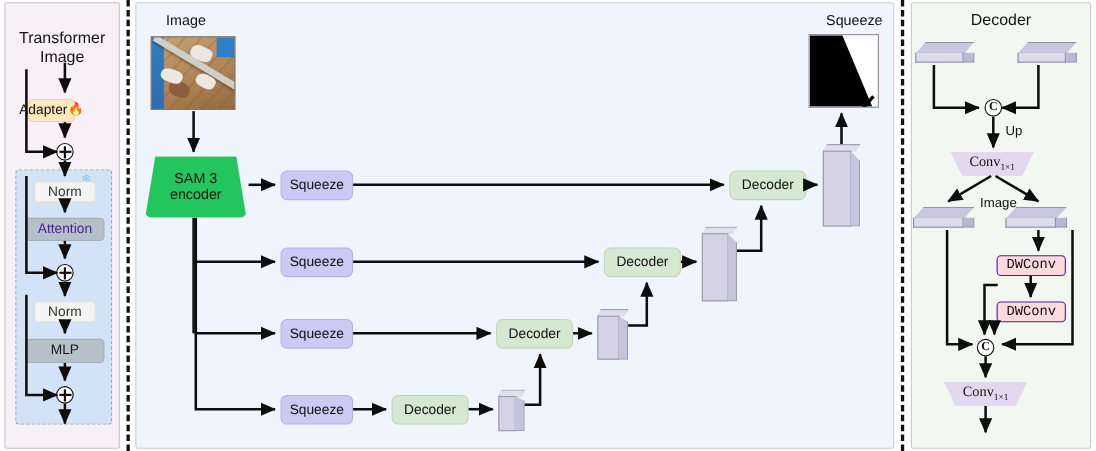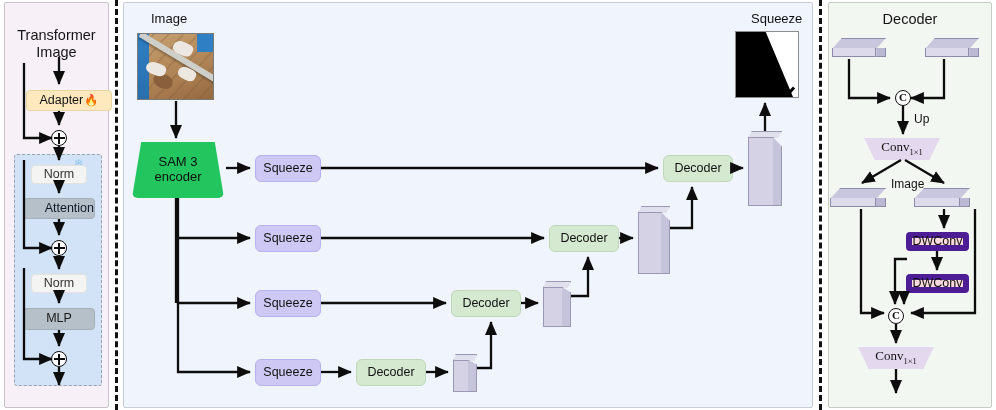--- a/index.html
+++ b/index.html
@@ -31,26 +31,26 @@
 
   
   .node {
     position: absolute; display: flex; align-items: center;
     justify-content: center; text-align: center;
     font-size: 12.5px; color: #111; line-height: 1.05;
     border-radius: 5px; white-space: nowrap;
   }
   .n-adapter  { background: #fde9bd; border: 1px solid #e8d5a4; border-radius: 4px; }
   .n-norm     { background: #f4f4f2; border: 1px solid #e2e2de; border-radius: 4px; color: #333; }
-  .n-attn     { background: #b6c0c8; border: 1px solid #a4aeb6; border-radius: 4px; color: #0f172a; justify-content: flex-end; }
+  .n-attn     { background: #b6c0c8; border: 1px solid #a4aeb6; border-radius: 4px; color: #4c1d95; }
   .n-mlp      { background: #b6c0c8; border: 1px solid #a4aeb6; border-radius: 4px; color: #1a1a1a; }
   .n-squeeze  { background: #cdc8f4; border: 1px solid #b8b1ec; border-radius: 6px; }
   .n-decoder  { background: #d5e8d0; border: 1px solid #bfd9b8; border-radius: 6px; }
-  .n-dwconv   { background: #fadadd; border: 6px solid #4c1d95; border-radius: 4px;
-                font-family: Liberation Sans, sans-serif; font-size: 12.5px; }
+  .n-dwconv   { background: #fadadd; border: 1px solid #4c1d95; border-radius: 4px;
+                font-family: Liberation Mono, monospace; font-size: 12.5px; }
 
   
   #tb-inner {
     position: absolute; left: 14px; top: 154px; width: 88px; height: 232px;
     background: #d2e3f7; border: 1.5px dashed #9aa3ad; border-radius: 3px;
   }
   #snowflake { position: absolute; left: 74px; top: 158px; font-size: 11px;
                color: #8fc7ef; line-height: 1; }
   #flame { font-size: 11.5px; margin-left: 1px; }
 
@@ -167,21 +167,21 @@
   <div class="panel" id="panel-left">
     <div class="panel-title" id="title-left">
       <span>Transformer</span><br>
       <span>Image</span>
     </div>
   </div>
 
   <div id="tb-inner"></div>
   <div id="snowflake">❄</div>
 
-  <div class="node n-adapter" style="left:26px; top:90px; width:86px; height:21px;">
+  <div class="node n-adapter" style="left:26px; top:90px; width:42px; height:21px;">
     <span>Adapter</span>
       <span id="flame">🔥</span>
   </div>
 
   <div class="node n-norm" style="left:31px; top:165px; width:56px; height:19px;">
     <span>Norm</span>
   </div>
   <div class="node n-attn" style="left:23px; top:198px; width:72px; height:21px;">
     <span>Attention</span>
   </div>

